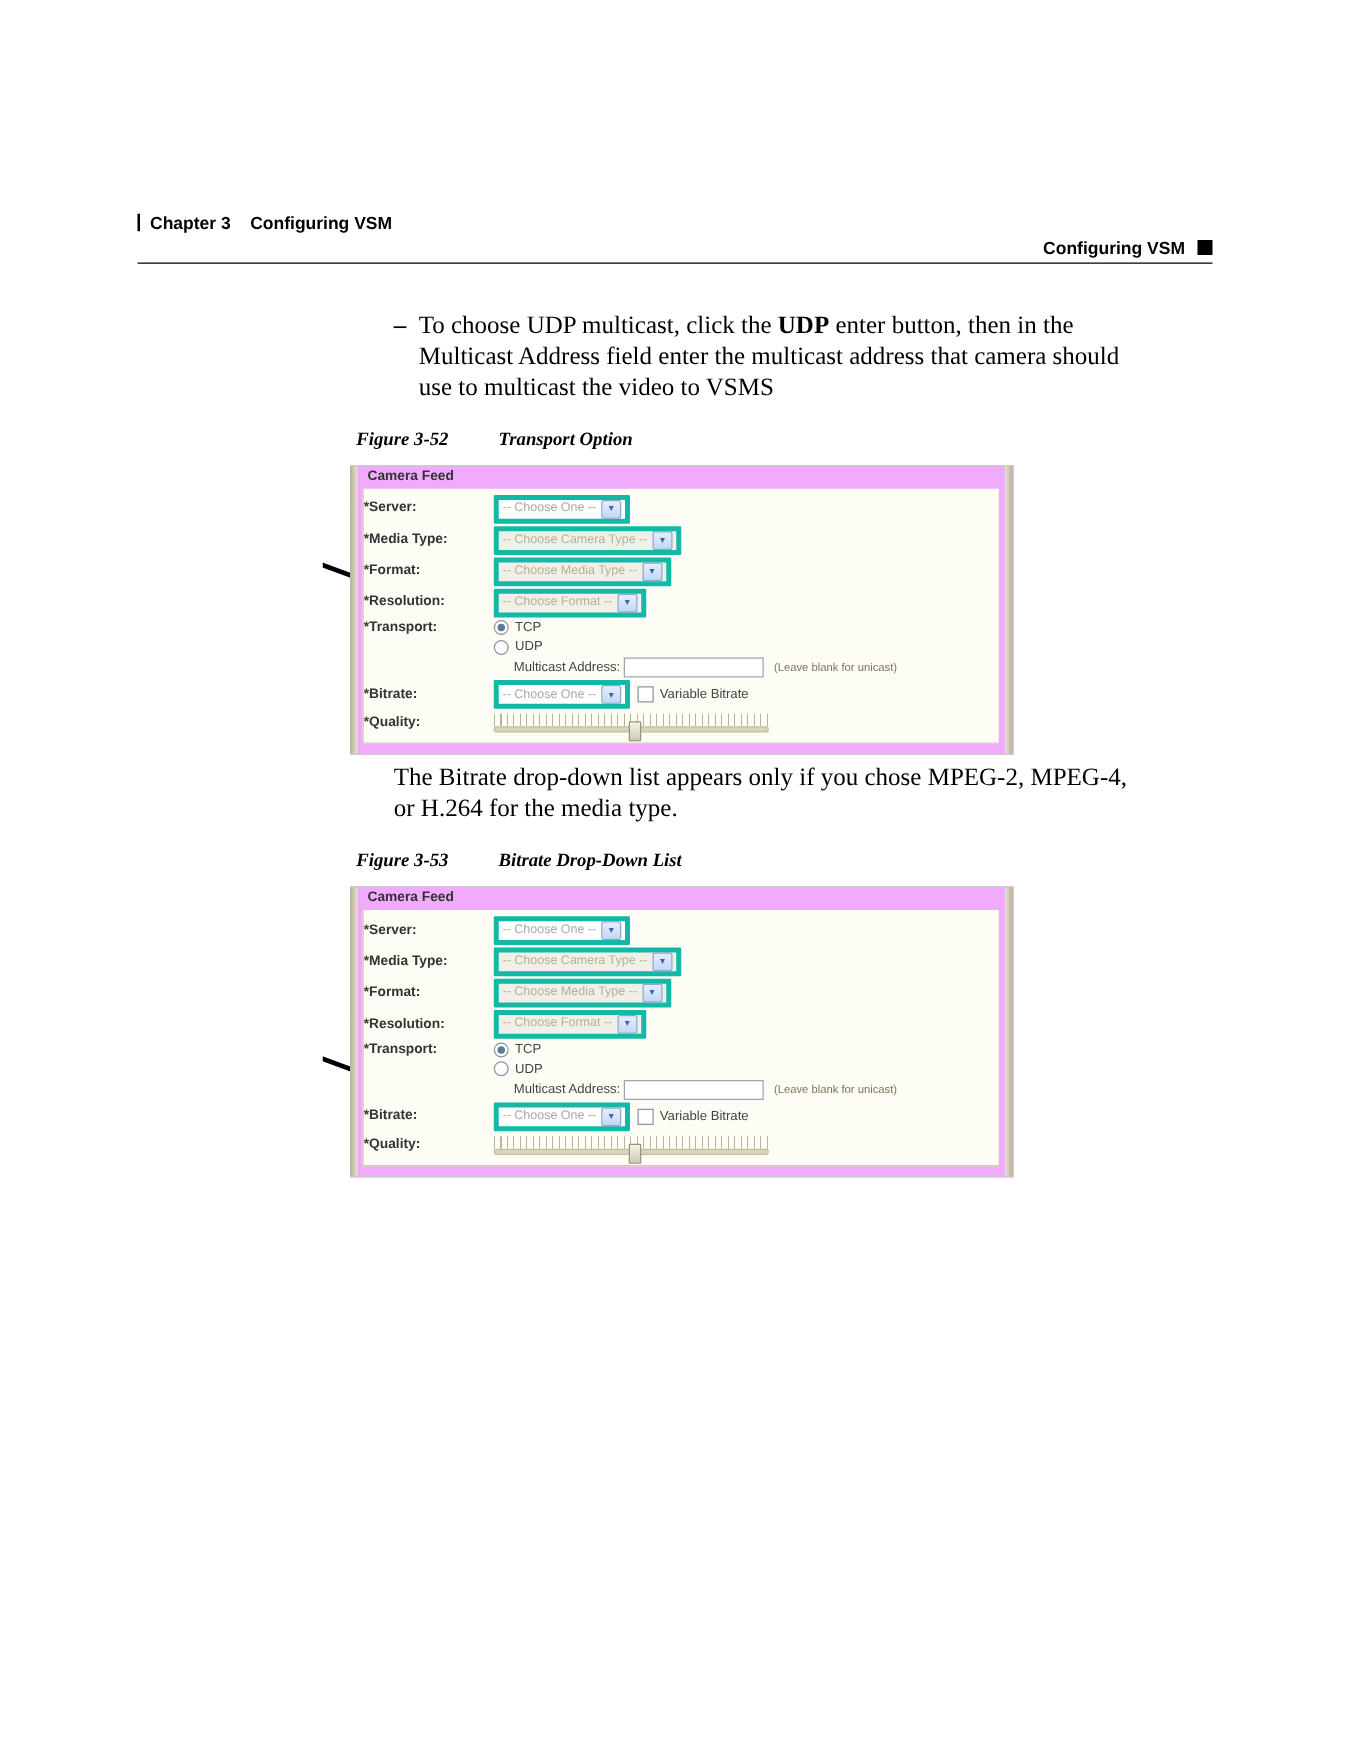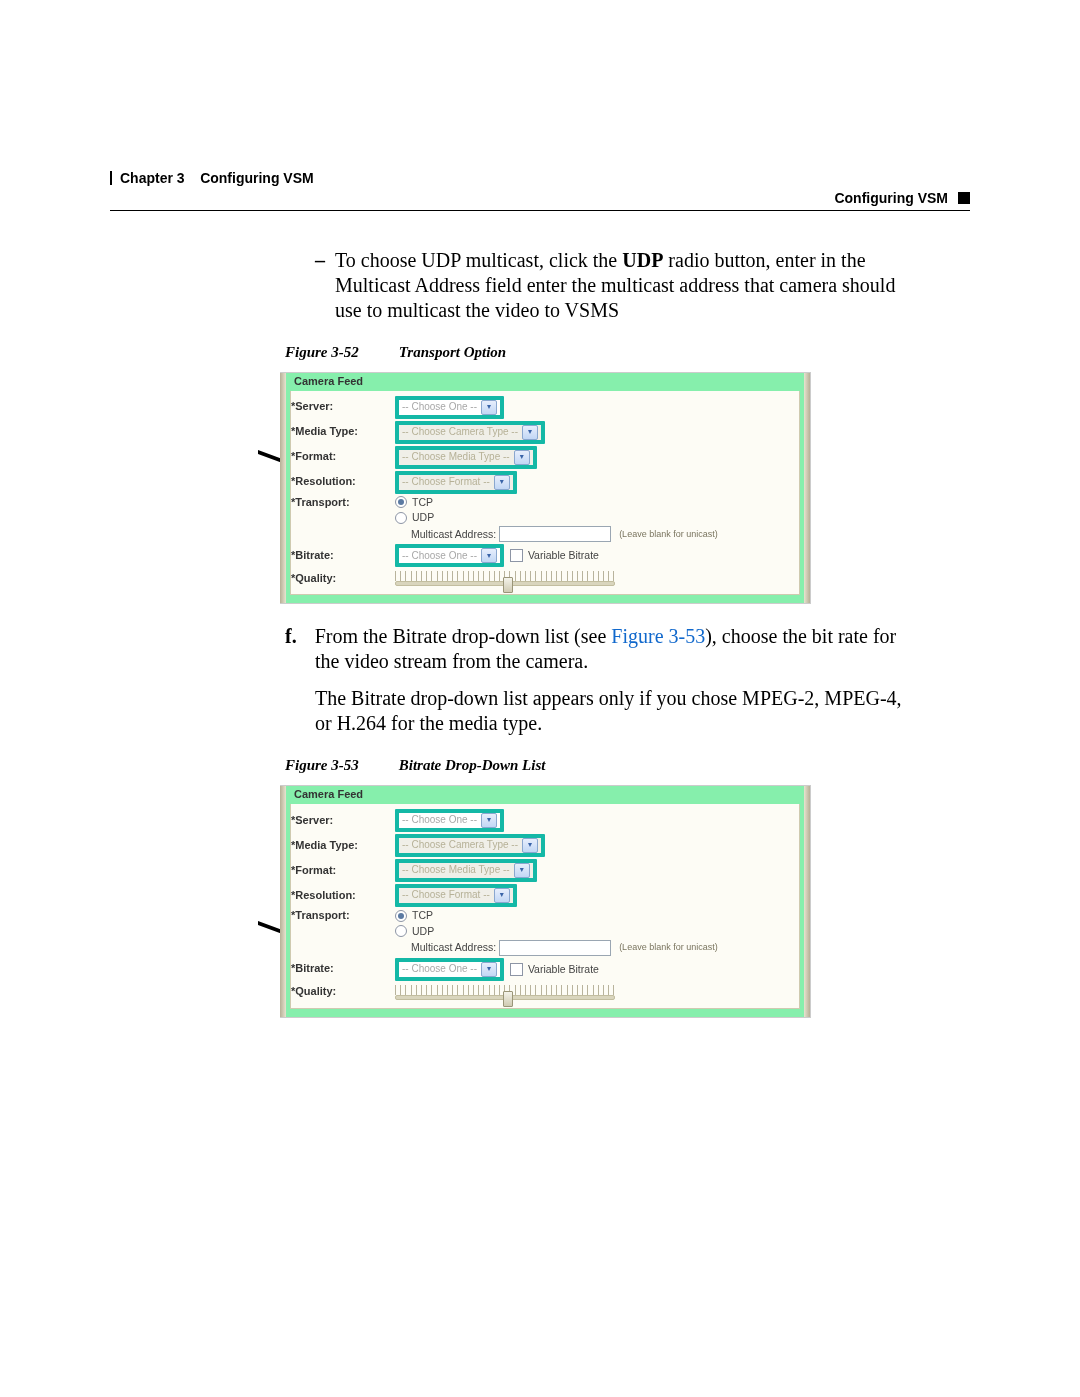--- a/index.html
+++ b/index.html
@@ -106,21 +106,21 @@
   
   .figure-wrap {
     position: relative;
     margin-left: -5px;
     margin-bottom: 6px;
   }
   .fig-frame {
     width: 530px;
     border: 1px solid #ccc;
     border-left: none;
-    background: #86efac;
+    background: #f0abfc;
     font-family: Arial, Helvetica, sans-serif;
     position: relative;
     padding-bottom: 6px;
   }
   .fig-frame .side-stripe-l {
     position: absolute; left:0; top:0; bottom:0; width:6px;
     background: linear-gradient(to right,#b6b097,#e7e3cf);
   }
   .fig-frame .side-stripe-r {
     position: absolute; right:0; top:0; bottom:0; width:6px;
@@ -255,21 +255,21 @@
     <span class="tick"></span><span>Chapter 3</span>&nbsp;&nbsp;&nbsp;&nbsp;<span>Configuring VSM</span>
   </div>
   <div class="head-right">
     <span>Configuring VSM</span><span class="tick"></span>
   </div>
   <div class="hr"></div>
 
   <div class="body-area">
 
     <div class="indent-sub">
-      <span class="dash">–</span><span>To choose UDP multicast, click the </span><b>UDP</b><span> radio button, enter in the Multicast Address field enter the multicast address that camera should use to multicast the video to VSMS</span>
+      <span class="dash">–</span><span>To choose UDP multicast, click the </span><b>UDP</b><span> enter button, then in the Multicast Address field enter the multicast address that camera should use to multicast the video to VSMS</span>
     </div>
 
     <div class="fig-caption">
       <span class="fignum">Figure 3-52</span><span>Transport Option</span>
     </div>
 
     <div class="figure-wrap">
       <svg class="arrow-abs" style="top:72px" viewBox="0 0 60 30">
         <polygon points="0,6 38,20 37,12 58,22 37,30 38,24 0,10" fill="#000"></polygon>
       </svg>
@@ -331,23 +331,20 @@
             <span class="slider">
                 <span class="ticks"></span>
                 <span class="track"></span>
                 <span class="handle"></span>
               </span>
             </div>
         </div>
       </div>
     </div>
 
-    <div class="step">
-      <span class="letter">f.</span><span>From the Bitrate drop-down list (see </span><a href="#">Figure 3-53</a><span>), choose the bit rate for the video stream from the camera.</span>
-    </div>
     <div class="followup">The Bitrate drop-down list appears only if you chose MPEG-2, MPEG-4, or H.264 for the media type.</div>
 
     <div class="fig-caption">
       <span class="fignum">Figure 3-53</span><span>Bitrate Drop-Down List</span>
     </div>
 
     <div class="figure-wrap">
       <svg class="arrow-abs" style="top:130px" viewBox="0 0 60 30">
         <polygon points="0,6 38,20 37,12 58,22 37,30 38,24 0,10" fill="#000"></polygon>
       </svg>

